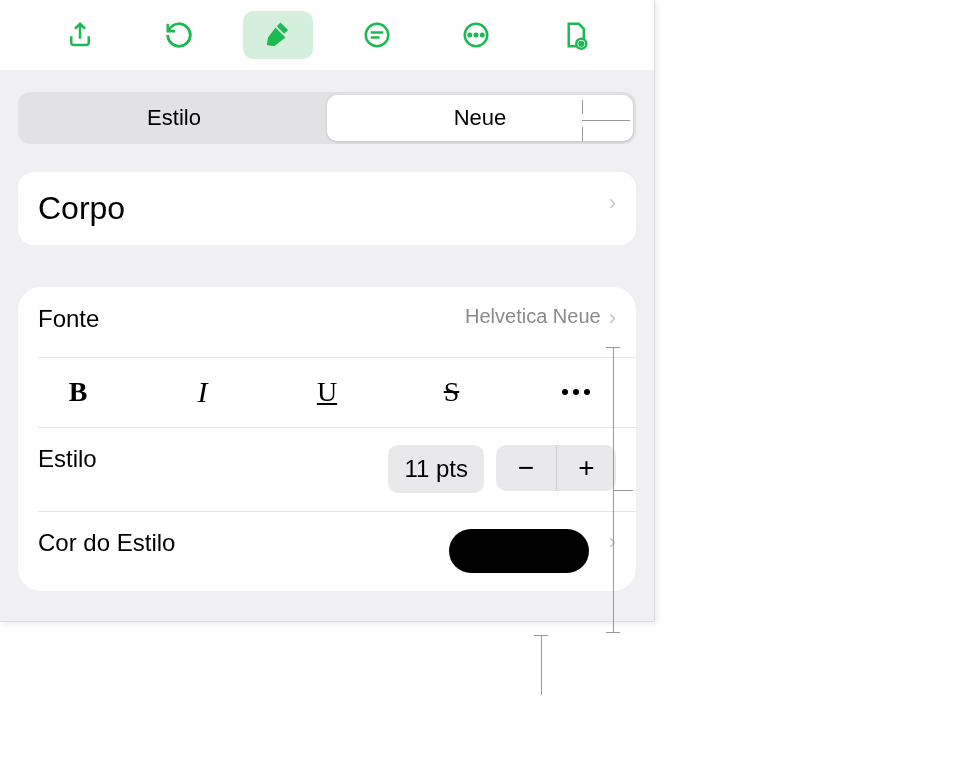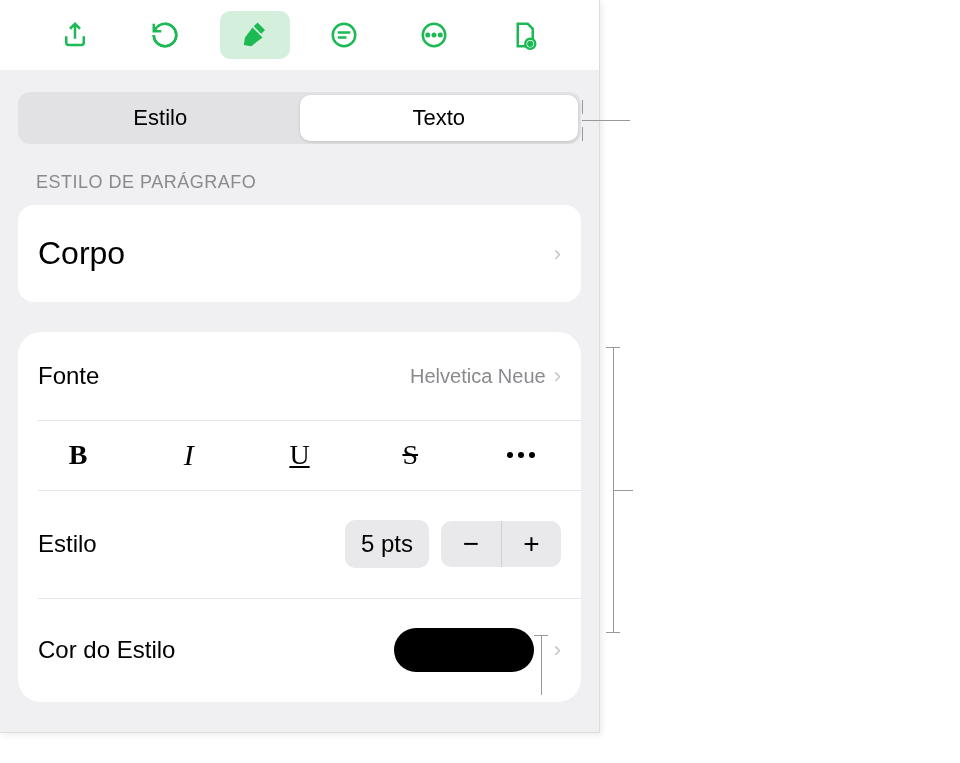--- a/index.html
+++ b/index.html
@@ -8,21 +8,21 @@
       box-sizing: border-box;
     }
     body {
       font-family: -apple-system, BlinkMacSystemFont, 'Helvetica Neue', sans-serif;
       background: #fff;
       width: 960px;
       height: 763px;
       position: relative;
     }
     .panel {
-      width: 600px;
+      width: 655px;
       position: relative;
       background: #1d4ed8;
       border-right: 1px solid #ddd;
       border-bottom: 1px solid #ddd;
       box-shadow: 2px 2px 6px rgba(0,0,0,0.08);
     }
     .toolbar {
       display: flex;
       align-items: center;
       justify-content: space-around;
@@ -78,22 +78,22 @@
       margin: 0 0 12px 18px;
       text-transform: uppercase;
     }
     .card {
       background: #fff;
       border-radius: 16px;
       overflow: hidden;
     }
     .row {
       display: flex;
-      align-items: center;
-      padding: 30px 20px;
+      align-items: flex-start;
+      padding: 18px 20px;
       min-height: 70px;
       position: relative;
     }
     .row + .row::before {
       content: '';
       position: absolute;
       top: 0;
       left: 20px;
       right: 0;
       height: 1px;
@@ -113,21 +113,21 @@
       color: #8a8a8e;
       margin-left: auto;
       margin-right: 8px;
     }
     .chevron {
       color: #c7c7cc;
       font-size: 22px;
       font-weight: 300;
     }
     .card + .card {
-      margin-top: 30px;
+      margin-top: 42px;
       border-radius: 23px;
     }
     .style-buttons {
       display: flex;
       justify-content: space-between;
       align-items: center;
       padding: 14px 20px;
     }
     .style-btn {
       width: 80px;
@@ -253,24 +253,23 @@
           <path d="M7 3h8l4 4v14H7z"></path>
           <circle cx="17" cy="19" r="4" fill="#fff" stroke="#1db954"></circle>
           <circle cx="17" cy="19" r="1.5" fill="#1db954"></circle>
         </svg>
     </div>
   </div>
 
   <div class="content">
     <div class="segmented">
       <div class="segment">Estilo</div>
-      <div class="segment active">Texto</div>
-    </div>
-
-    <div class="section-header">Estilo de Parágrafo</div>
+      <div class="segment active">Neue</div>
+    </div>
+
 
     <div class="card">
       <div class="row">
         <span class="row-label large">Corpo</span>
         <span class="chevron" style="margin-left:auto">›</span>
       </div>
     </div>
 
     <div class="card">
       <div class="row">
@@ -286,21 +285,21 @@
         <div class="style-btn">
           <div class="more-dots">
               <span></span>
               <span></span>
               <span></span>
             </div>
         </div>
       </div>
       <div class="row">
         <span class="row-label">Estilo</span>
-        <div class="size-badge">5 pts</div>
+        <div class="size-badge">11 pts</div>
         <div class="stepper">
           <div class="stepper-btn">−</div>
           <div class="stepper-btn">+</div>
         </div>
       </div>
       <div class="row">
         <span class="row-label">Cor do Estilo</span>
         <div class="color-swatch" style="background: rgb(0, 0, 0);"></div>
         <span class="chevron">›</span>
       </div>

